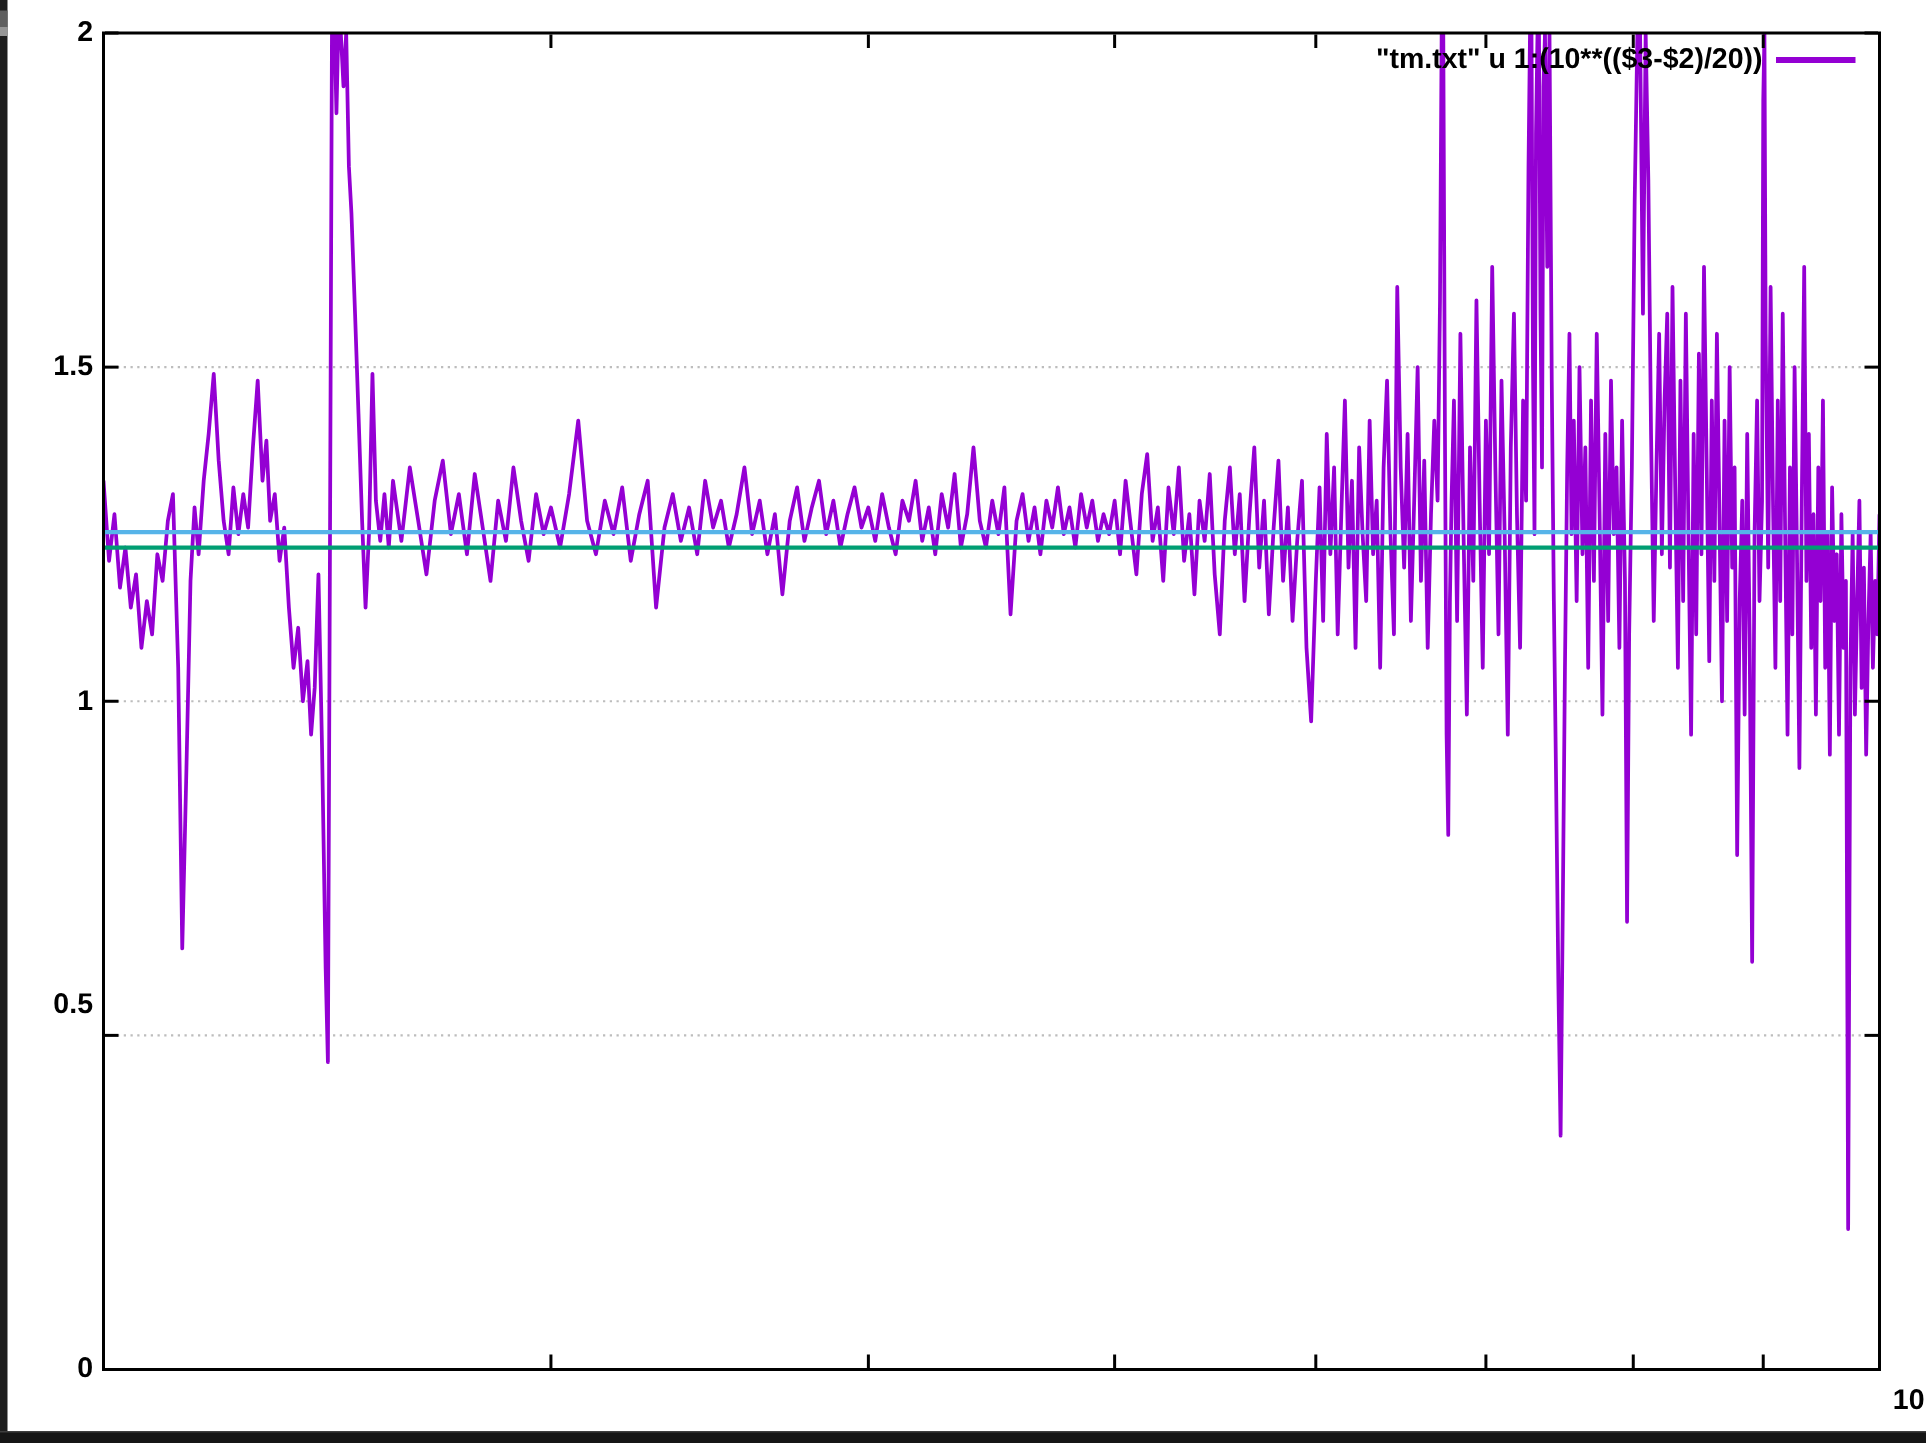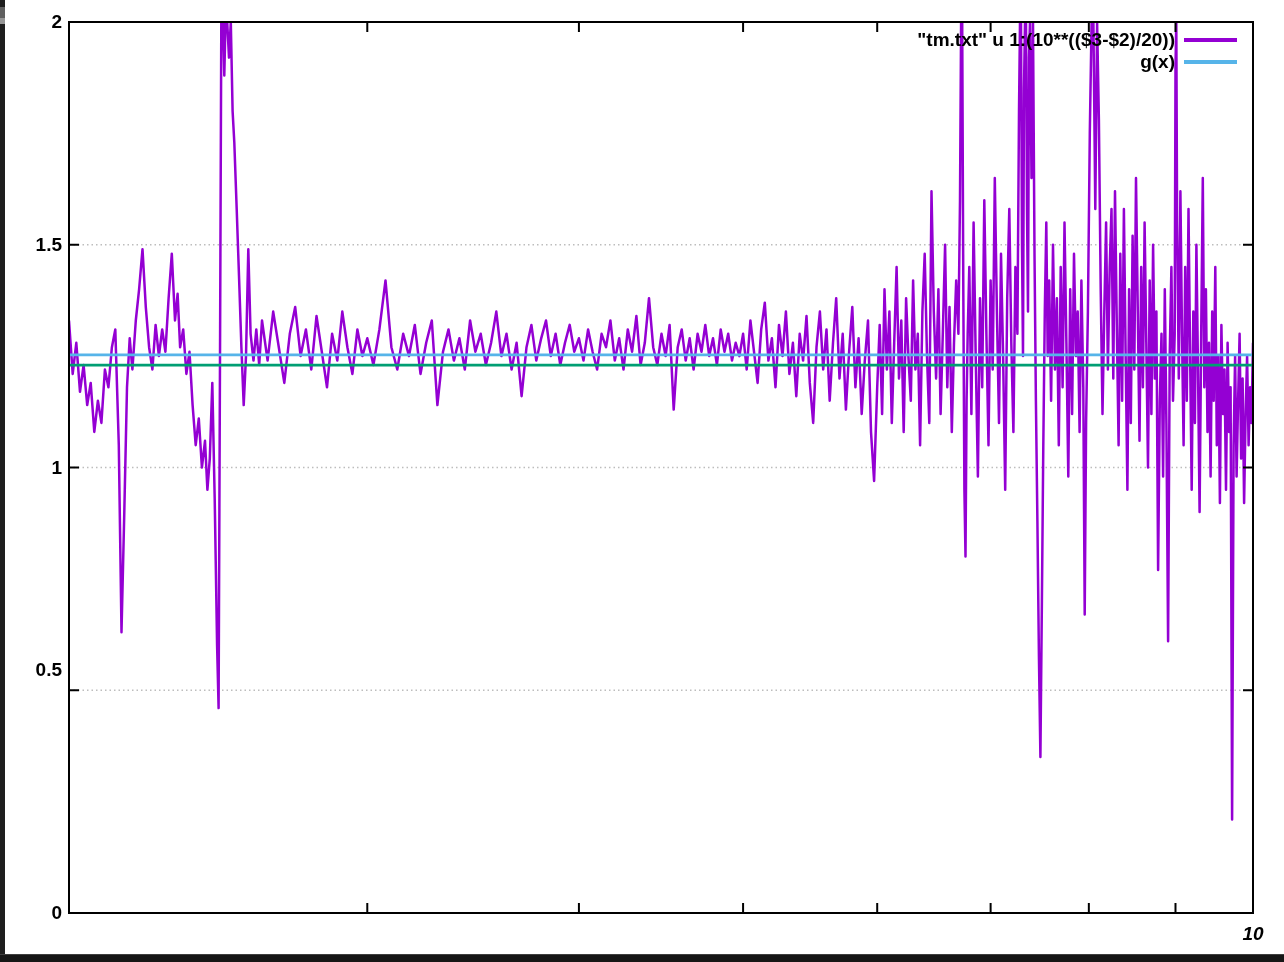--- a/index.html
+++ b/index.html
@@ -5,21 +5,21 @@
   html,body{margin:0;padding:0;background:#ffffff;}
   #screen{position:relative;width:1284px;height:962px;background:#ffffff;overflow:hidden;
           font-family:"Liberation Sans",sans-serif;}
   .edge-left{position:absolute;left:0;top:0;width:5px;height:962px;background:#1e1e1e;}
   .edge-left .notch1{position:absolute;left:0;top:7px;width:5px;height:11px;background:#5f5f5f;}
   .edge-left .notch2{position:absolute;left:0;top:18px;width:5px;height:6px;background:#969696;}
   .edge-bottom{position:absolute;left:0;top:954px;width:1284px;height:8px;background:#161616;border-top:1px solid #3f3f3f;}
   #plot-svg{position:absolute;left:0;top:0;}
   .ticklabel{position:absolute;color:#000;font-size:19px;font-weight:bold;line-height:20px;}
   .ylab{width:62px;text-align:right;}
-  .xlab{width:60px;text-align:center;font-style:italic;}
+  .xlab{width:60px;text-align:right;}
   #legend{position:absolute;top:29px;right:47px;}
   .legend-row{display:flex;align-items:center;justify-content:flex-end;height:22px;}
   .legend-label{font-size:19px;font-weight:bold;color:#000;white-space:pre;}
   .legend-line{display:inline-block;width:53px;height:4px;margin-left:9px;}
 </style>
 </head>
 <body>
 
 <div id="screen">
   <svg id="plot-svg" width="1284" height="962">
@@ -68,23 +68,19 @@
       <div class="ticklabel ylab" style="left: 0px; top: 457.5px;">1</div>
       <div class="ticklabel ylab" style="left: 0px; top: 234.75px; text-align: right;">1.5</div>
       <div class="ticklabel ylab" style="left: 0px; top: 12px;">2</div>
       <div class="ticklabel xlab" style="left: 1223px; top: 924px;">10</div>
     </div>
   <div id="legend">
       <div class="legend-row">
         <span class="legend-label">"tm.txt" u 1:(10**(($3-$2)/20))</span>
         <span class="legend-line" style="background: rgb(148, 0, 211);"></span>
       </div>
-      <div class="legend-row">
-        <span class="legend-label">g(x)</span>
-        <span class="legend-line" style="background: rgb(86, 180, 233);"></span>
-      </div>
     </div>
   <div class="edge-left">
     <div class="notch1"></div>
     <div class="notch2"></div>
   </div>
   <div class="edge-bottom"></div>
 </div>
 
 </body></html>

